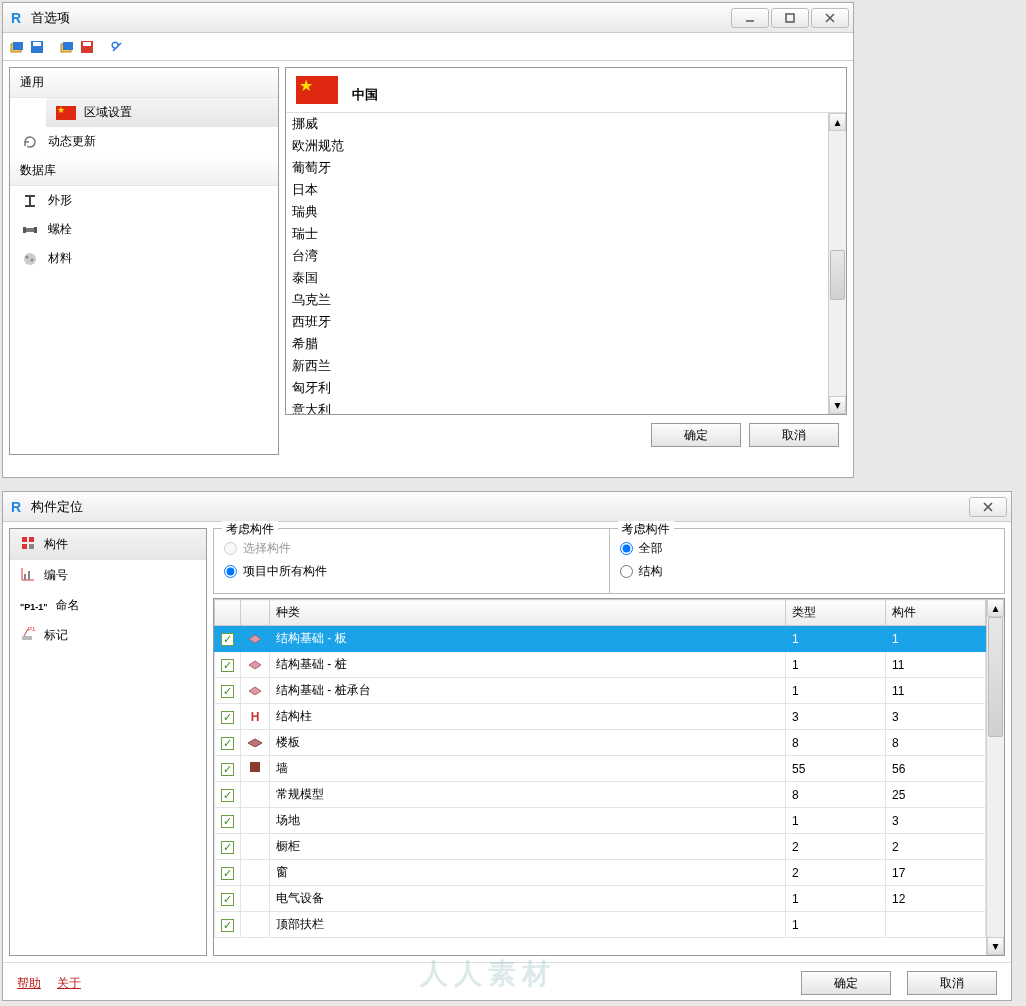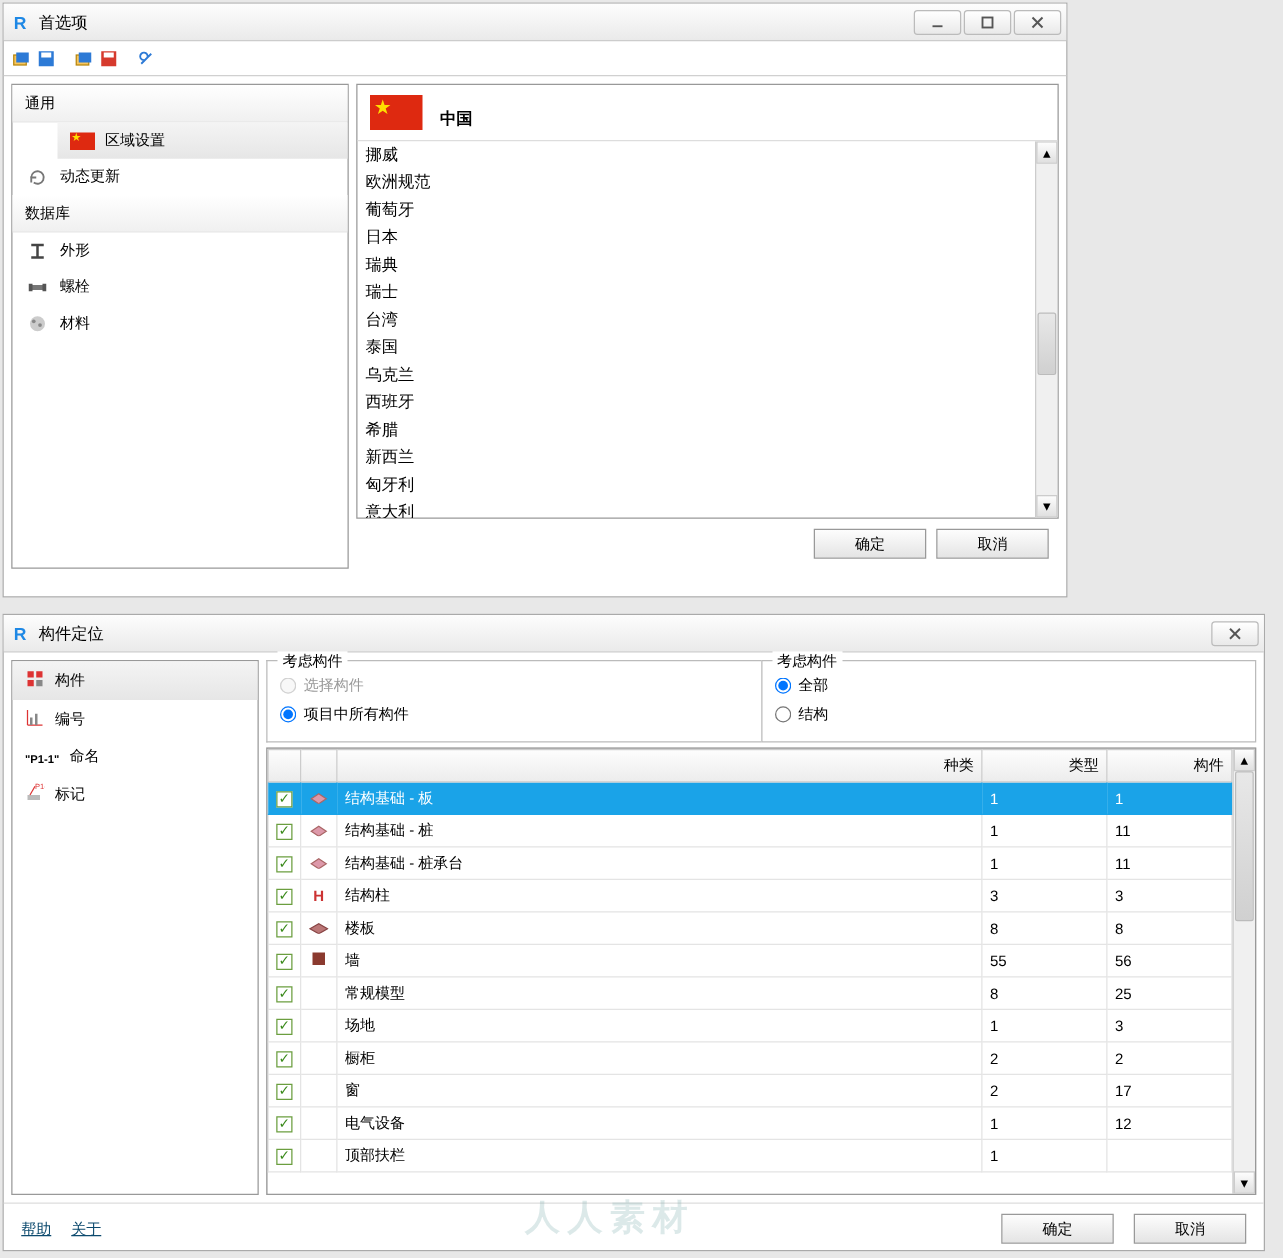--- a/index.html
+++ b/index.html
@@ -48,28 +48,28 @@
 .group { border:1px solid #bbb; padding: 8px 10px 10px; position:relative; }
 .group .legend { position:absolute; top:-8px; left:8px; background:#fff; padding:0 4px; font-size:12px; }
 .groups { display:flex; gap:0; }
 .groups .group { flex:1; }
 .radio-row { display:flex; align-items:center; gap:6px; padding:3px 0; }
 .radio-row input { margin:0; }
 .radio-row.disabled { color:#999; }
 .tablewrap { flex:1; border:1px solid #999; position:relative; overflow:hidden; background:#ccc; }
 .tablebox { position:absolute; inset:0 18px 0 0; background:#fff; overflow:hidden; }
 table { border-collapse: collapse; width: 100%; font-size:12px; }
-th { background: linear-gradient(#fdfdfd,#ececec); border:1px solid #ccc; padding:4px 6px; text-align:right; font-weight:normal; height:24px; }
+th { background: linear-gradient(#fdfdfd,#ececec); border:1px solid #ccc; padding:4px 6px; text-align:left; font-weight:normal; height:24px; }
 td { border:1px solid #e4e4e4; padding:4px 6px; height:26px; }
 tr.sel td { background:#1aa3e8; color:#fff; border-color:#1aa3e8; }
 .chk { width:13px; height:13px; border:1px solid #6b9e3f; background:#fff; display:inline-flex; align-items:center; justify-content:center; }
 .chk.on::after { content:"✓"; color:#3b8a1c; font-size:11px; line-height:1; }
 .rowicon { width:16px; height:14px; display:inline-block; }
 .footer { display:flex; align-items:center; padding: 8px 14px; gap: 16px; border-top:1px solid #ddd; }
-.footer .link { color:#0c4a6e; text-decoration:underline; cursor:pointer; }
+.footer .link { color:#b91c1c; text-decoration:underline; cursor:pointer; }
 .footer .spacer { flex:1; }
 .wm { position:absolute; left:420px; top:955px; opacity:0.25; font-size:28px; font-weight:bold; letter-spacing:6px; color:#7aa; pointer-events:none; }
 </style>
 </head>
 <body>
 
 <div class="dialog" style="top:2px; left:2px; width:852px; height:476px;">
   <div class="titlebar">
     <div class="app-icon">R</div>
     <div class="title">首选项</div>

